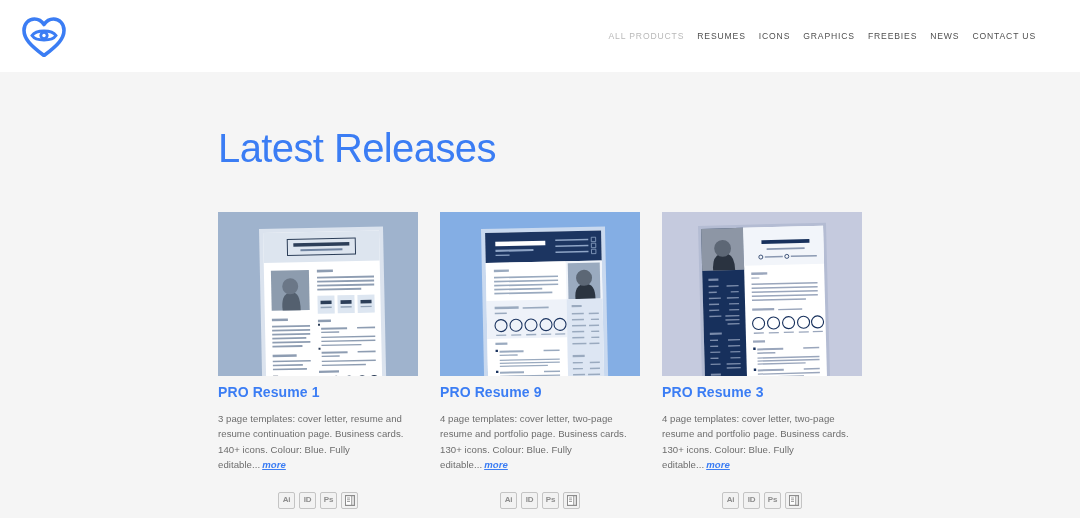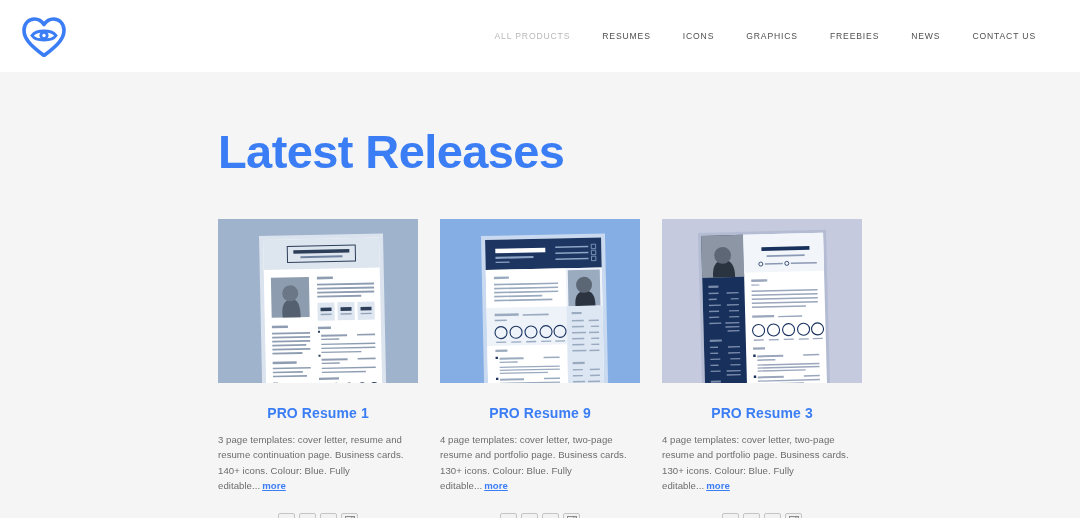--- a/index.html
+++ b/index.html
@@ -32,21 +32,21 @@
     height: 42px;
     display: block;
     flex: 0 0 auto;
     margin-left: 4px;
   }
 
   .main-nav {
     margin-left: auto;
     display: flex;
     align-items: center;
-    gap: 32px;
+    gap: 13px;
     padding-right: 2px;
   }
 
   .nav-link {
     font-size: 8.6px;
     letter-spacing: 0.85px;
     text-transform: uppercase;
     color: #4f4f4f;
     text-decoration: none;
     white-space: nowrap;
@@ -61,23 +61,23 @@
     padding: 0 0 0 0;
   }
 
   .container {
     width: 644px;
     margin: 0 auto;
     padding-left: 0;
   }
 
   .section-title {
-    font-size: 47px;
+    font-size: 40px;
     line-height: 1;
-    font-weight: 700;
+    font-weight: 400;
     color: #3b7df4;
     letter-spacing: -0.6px;
     padding-top: 56px;
     padding-bottom: 0;
   }
 
   
   .card-grid {
     display: flex;
     gap: 22px;
@@ -94,42 +94,42 @@
     height: 164px;
     position: relative;
     overflow: hidden;
     display: block;
   }
 
   .thumb-svg { display: block; width: 100%; height: 100%; }
 
   .card-title {
     display: block;
-    margin-top: 22px;
+    margin-top: 8px;
     font-size: 14px;
     font-weight: 700;
     color: #3b7df4;
     text-decoration: none;
     letter-spacing: 0.1px;
-    text-align: center;
   }
 
   .card-desc {
     margin-top: 11px;
     font-size: 9.6px;
     line-height: 15.4px;
     color: #6d6d6d;
     letter-spacing: 0.05px;
   }
 
   .more-link {
     color: #3b7df4;
     text-decoration: underline;
     font-weight: 700;
     margin-left: 2px;
+    font-style: italic;
   }
 
   
   .format-badges {
     margin-top: 19px;
     display: flex;
     justify-content: center;
     gap: 4px;
   }
 

